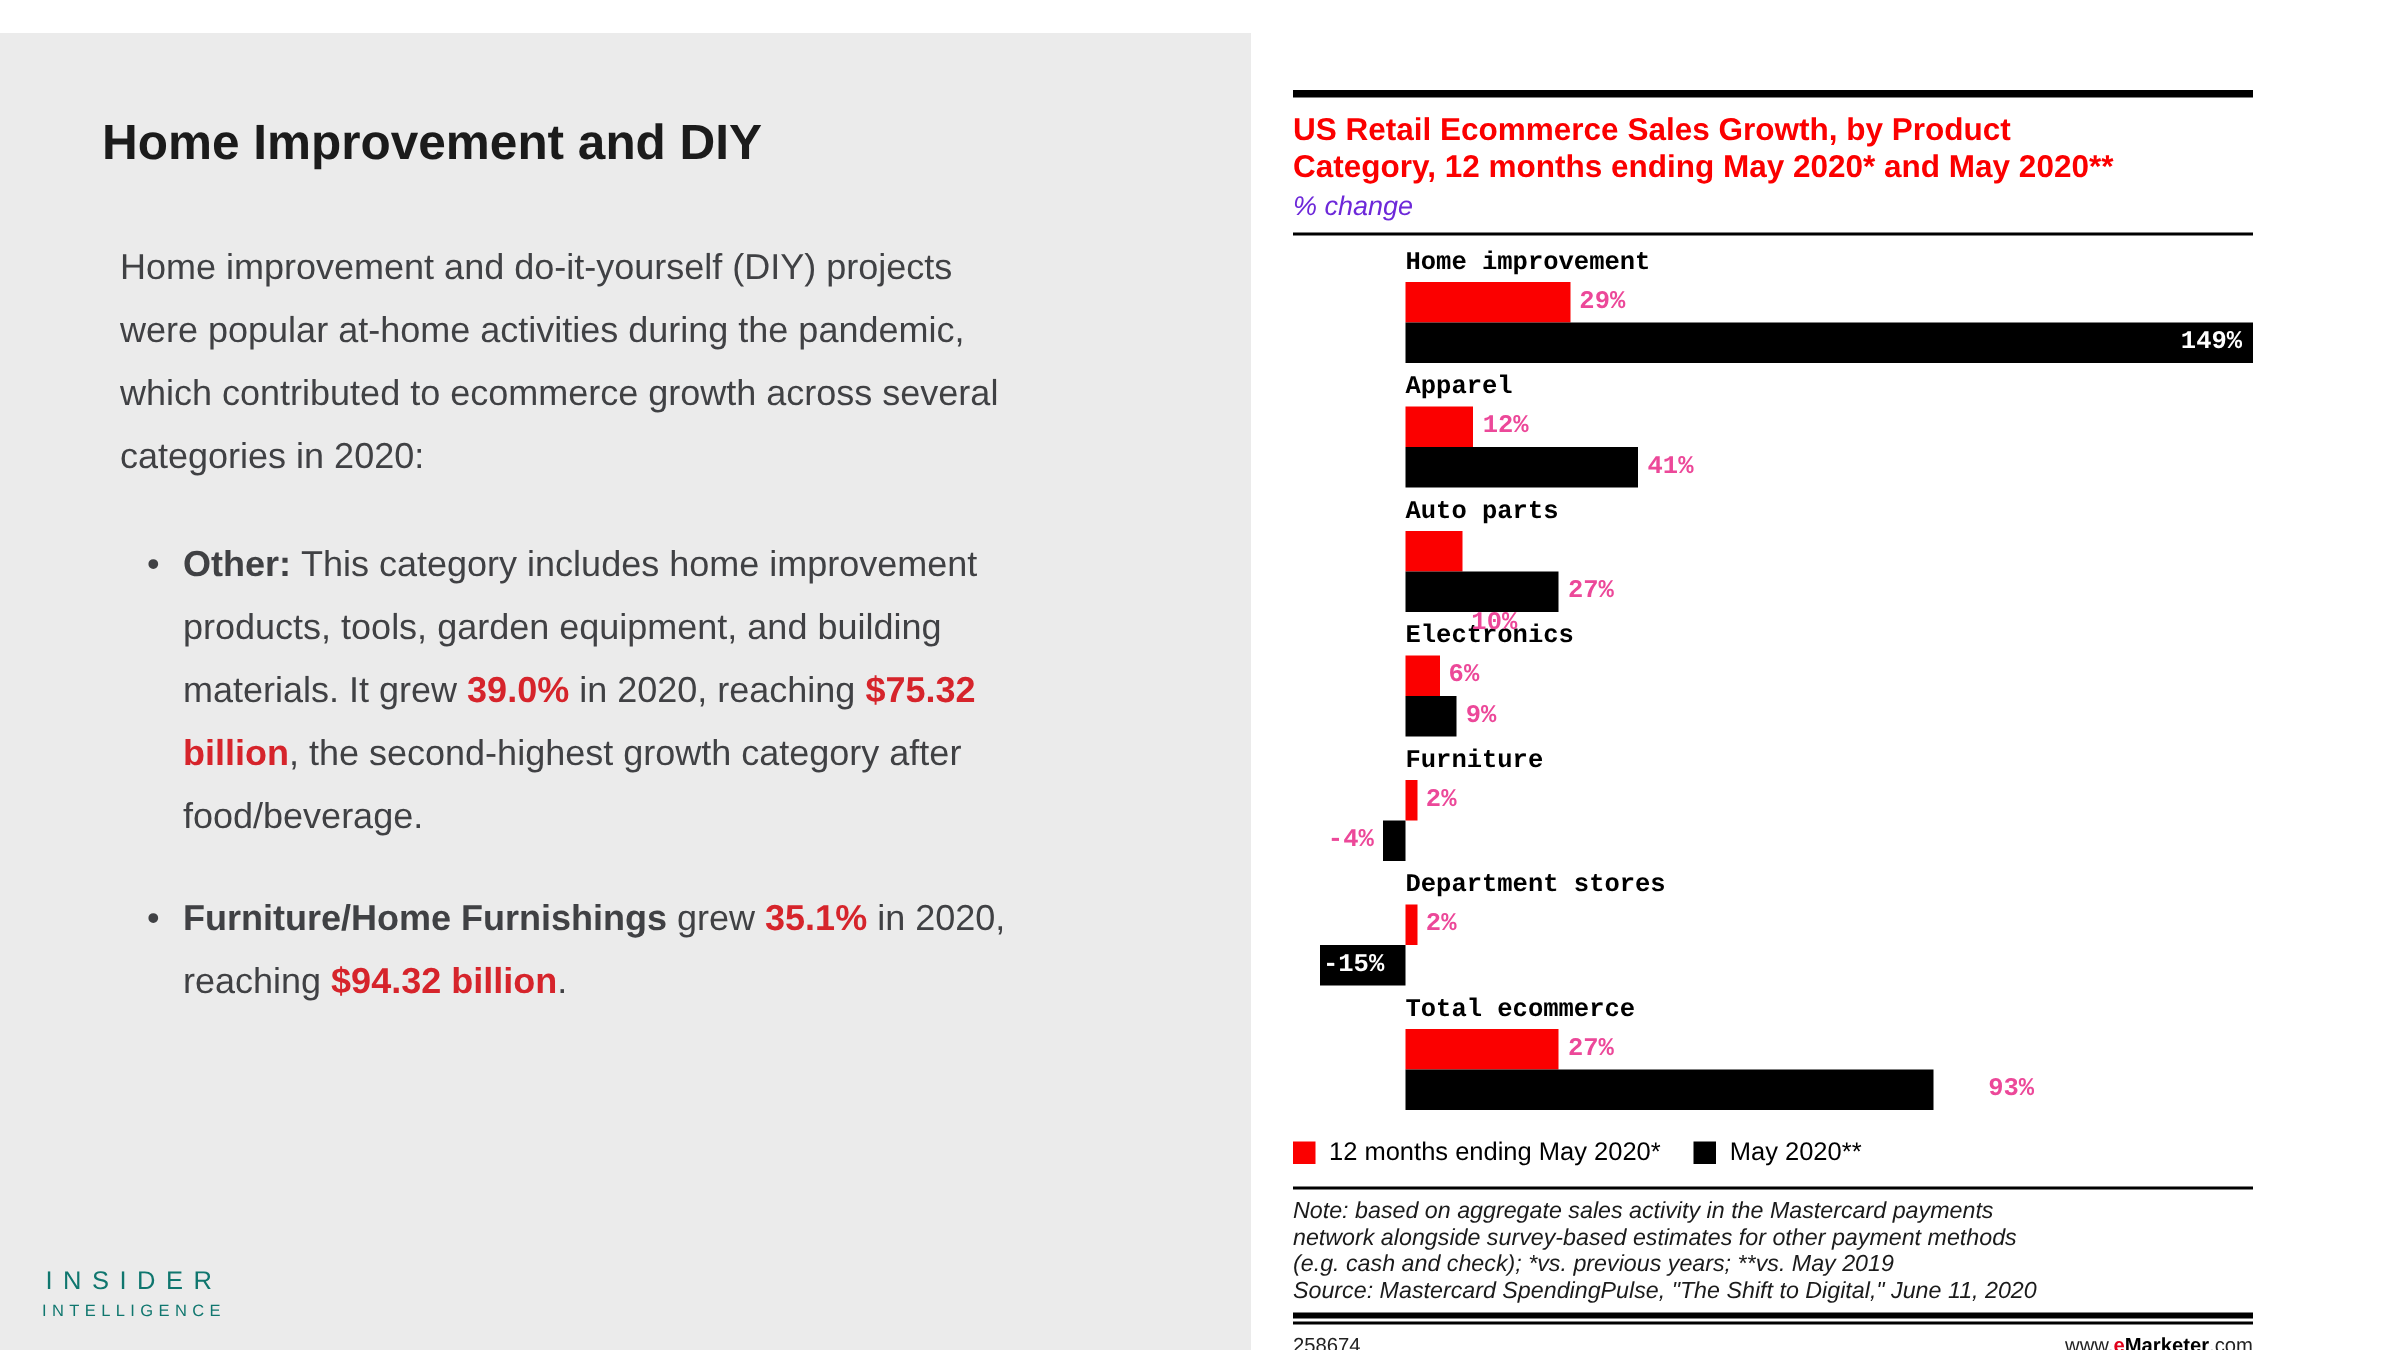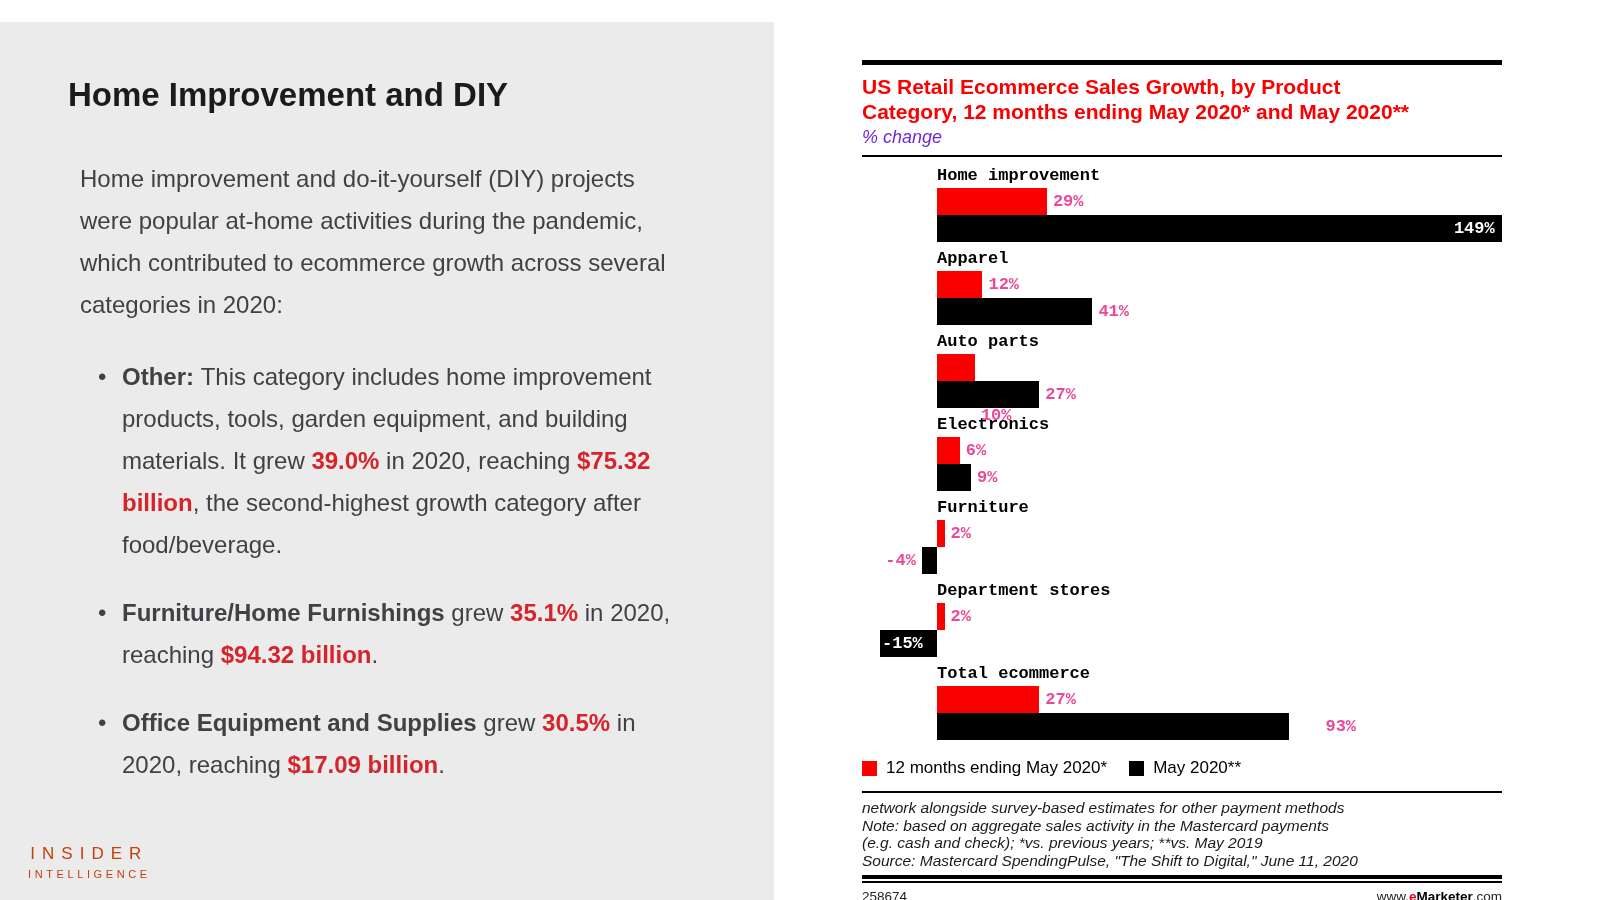--- a/index.html
+++ b/index.html
@@ -1,29 +1,29 @@
 <!DOCTYPE html>
 <html><head>
 <meta charset="utf-8">
 <style>
   html,body{margin:0;padding:0;}
   body{
     width:1600px;height:900px;background:#ffffff;position:relative;overflow:hidden;
     font-family:"Liberation Sans",sans-serif;
   }
   
-  .left-panel{position:absolute;left:0;top:22px;width:774px;height:878px;background:#ebebeb;}
+  .left-panel{position:absolute;left:0;top:22px;width:834px;height:878px;background:#ebebeb;}
   .page-title{margin:54px 0 0 68px;font-size:33px;line-height:38px;font-weight:bold;color:#1b1b1b;}
   .intro{margin:44px 0 0 80px;width:600px;font-size:24px;line-height:42px;color:#404144;}
   .bullets{margin:30px 0 0 96px;padding:0;width:600px;list-style:none;}
   .bullets li{position:relative;padding-left:26px;font-size:24px;line-height:42px;color:#404144;margin-bottom:26px;}
   .bullets li::before{content:"\2022";position:absolute;left:2px;top:0;color:#404144;}
   .b{font-weight:bold;}
   .r{font-weight:bold;color:#d6242b;}
-  .logo{position:absolute;left:28px;bottom:20px;text-align:center;color:#c2410c;}
+  .logo{position:absolute;left:28px;bottom:20px;text-align:center;color:#0f766e;}
   .logo-1{font-size:17px;letter-spacing:7px;}
   .logo-2{font-size:11px;letter-spacing:3.6px;margin-top:4px;}
   
   .chart-panel{position:absolute;left:862px;top:60px;width:640px;}
   .top-rule{height:5px;background:#000;}
   .chart-title{margin-top:9px;font-size:21px;line-height:25px;font-weight:bold;color:#fb0000;}
   .chart-subtitle{font-size:18px;font-style:italic;color:#6d28d9;margin-top:3px;padding-bottom:7px;border-bottom:2px solid #000;}
   .chart-rows{margin-top:9px;}
   .chart-row{margin-bottom:7px;font-family:Liberation Mono, monospace;}
   .cat-label{margin-left:75px;font-size:17px;line-height:19px;font-weight:bold;color:#000;margin-bottom:3px;}
@@ -44,21 +44,20 @@
 <body>
 
 <div>
 
   <div class="left-panel">
     <h1 class="page-title">Home Improvement and DIY</h1>
     <p class="intro">Home improvement and do-it-yourself (DIY) projects were popular at-home activities during the pandemic, which contributed to ecommerce growth across several categories in 2020:</p>
     <ul class="bullets" id="bullets">
         <li><span class="b">Other: </span><span>This category includes home improvement products, tools, garden equipment, and building materials. It grew </span><span class="r">39.0%</span><span> in 2020, reaching </span><span class="r">$75.32 billion</span><span>, the second-highest growth category after food/beverage.</span></li>
         <li><span class="b">Furniture/Home Furnishings</span><span> grew </span><span class="r">35.1%</span><span> in 2020, reaching </span><span class="r">$94.32 billion</span><span>.</span></li>
-        <li><span class="b">Office Equipment and Supplies</span><span> grew </span><span class="r">30.5%</span><span> in 2020, reaching </span><span class="r">$17.09 billion</span><span>.</span></li>
       </ul>
     <div class="logo">
       <div class="logo-1">INSIDER</div>
       <div class="logo-2">INTELLIGENCE</div>
     </div>
   </div>
 
   <div class="chart-panel">
     <div class="top-rule"></div>
     <div class="chart-title">
@@ -149,22 +148,22 @@
         <span class="legend-item">
           <span class="swatch" style="background: rgb(251, 0, 0);"></span>
           <span>12 months ending May 2020*</span>
         </span>
         <span class="legend-item">
           <span class="swatch" style="background: rgb(0, 0, 0);"></span>
           <span>May 2020**</span>
         </span>
       </div>
     <div class="note-block" id="note-block">
+        <div>Note: based on aggregate sales activity in the Mastercard payments</div>
         <div>network alongside survey-based estimates for other payment methods</div>
-        <div>Note: based on aggregate sales activity in the Mastercard payments</div>
         <div>(e.g. cash and check); *vs. previous years; **vs. May 2019</div>
         <div>Source: Mastercard SpendingPulse, "The Shift to Digital," June 11, 2020</div>
       </div>
     <div class="double-rule"></div>
     <div class="chart-footer">
       <span>258674</span>
       <span class="site">
         <span>www.</span><span class="red">e</span><span class="bold">Marketer</span><span>.com</span>
       </span>
     </div>

